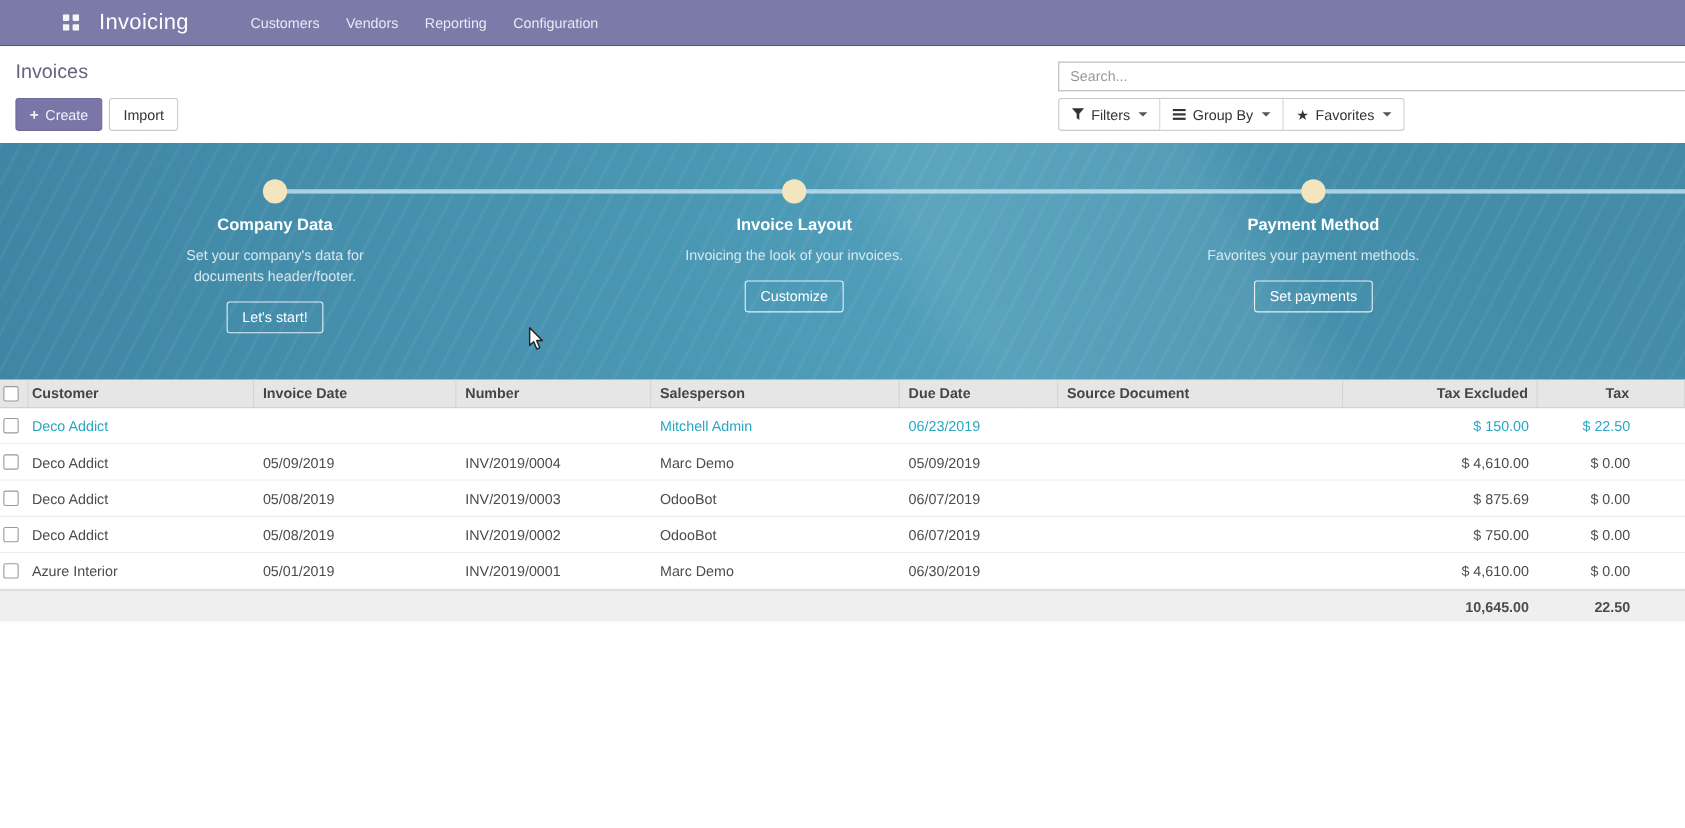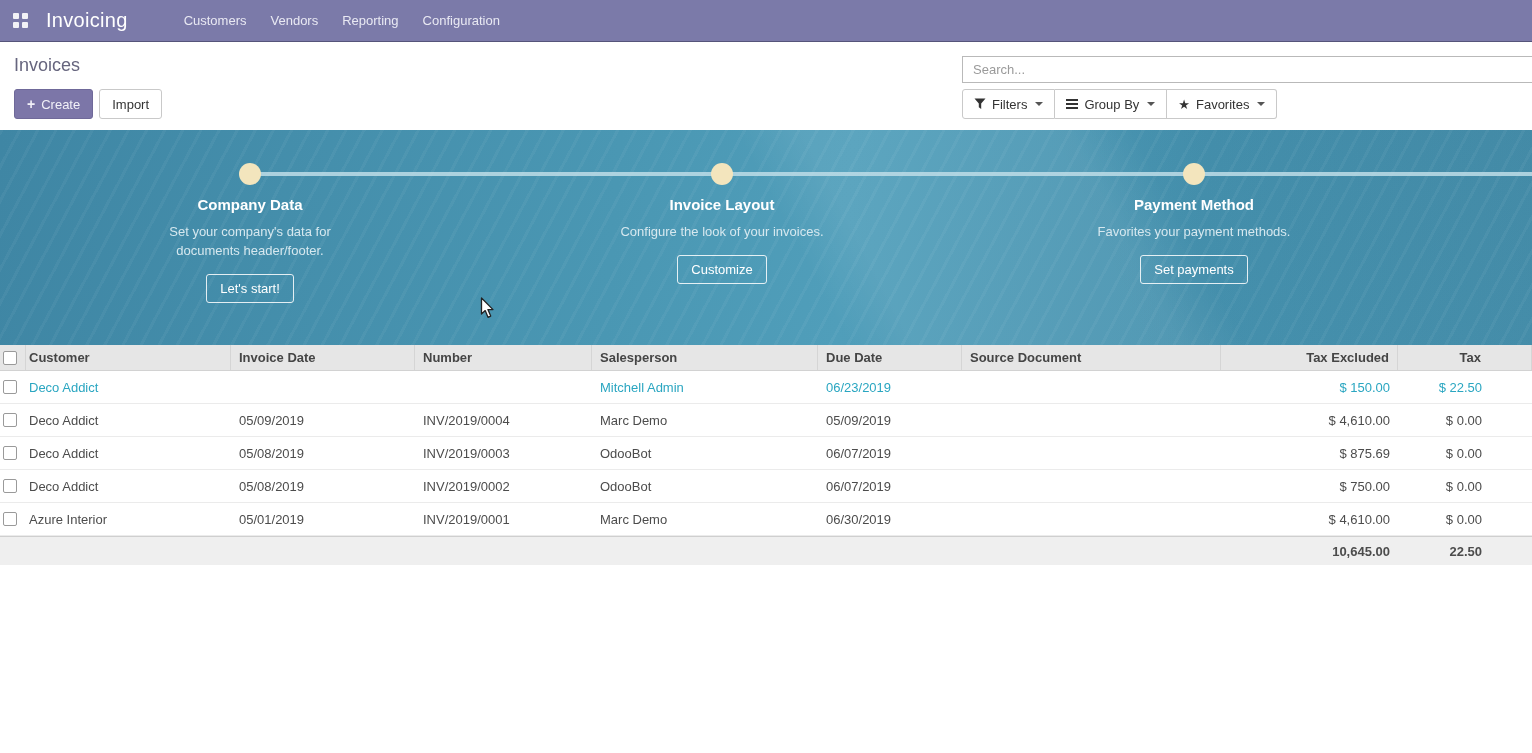--- a/index.html
+++ b/index.html
@@ -3,21 +3,21 @@
 <meta charset="utf-8">
 <style>
   * { box-sizing: border-box; margin: 0; padding: 0; }
   html,body { background:#fff; }
   body { font-family: "Liberation Sans", sans-serif; }
   #screen { position:relative; width:1532px; height:753px; background:#fff; overflow:hidden; }
 
   
   .navbar { position:absolute; left:0; top:0; width:1532px; height:42px;
             background:#7b7aa9; border-bottom:1px solid #55547a;
-            display:flex; align-items:center; }
+            display:flex; align-items:center;padding-left:44px; }
   .apps-btn { width:40px; height:42px; display:flex; align-items:center; justify-content:center; cursor:pointer; }
   .app-title { color:#fff; font-size:20px; margin-left:6px; margin-right:44px; letter-spacing:0.3px; }
   .nav-menu { display:flex; align-items:center; height:42px; }
   .nav-item { color:#e9e9f3; font-size:13px; padding:0 12px; height:42px; display:flex; align-items:center; cursor:pointer; }
 
   
   .control-panel { position:absolute; left:0; top:42px; width:1532px; height:88px; background:#fff; }
   .view-title { position:absolute; left:14px; top:13px; font-size:18px; color:#66657e; }
   .btn-row { position:absolute; left:14px; top:47px; display:flex; }
   .btn { font-size:13px; height:30px; display:inline-flex; align-items:center; border-radius:3px;
@@ -152,21 +152,21 @@
     <div class="timeline-dot" style="left:711px;"></div>
     <div class="timeline-dot" style="left:1183px;"></div>
 
     <div class="step" style="left:90px;">
       <div class="step-title">Company Data</div>
       <div class="step-desc">Set your company's data for documents header/footer.</div>
       <button class="step-btn">Let's start!</button>
     </div>
     <div class="step" style="left:562px;">
       <div class="step-title">Invoice Layout</div>
-      <div class="step-desc">Configure the look of your invoices.</div>
+      <div class="step-desc">Invoicing the look of your invoices.</div>
       <button class="step-btn">Customize</button>
     </div>
     <div class="step" style="left:1034px;">
       <div class="step-title">Payment Method</div>
       <div class="step-desc">Favorites your payment methods.</div>
       <button class="step-btn">Set payments</button>
     </div>
   </div>
 
   <div class="listview">

